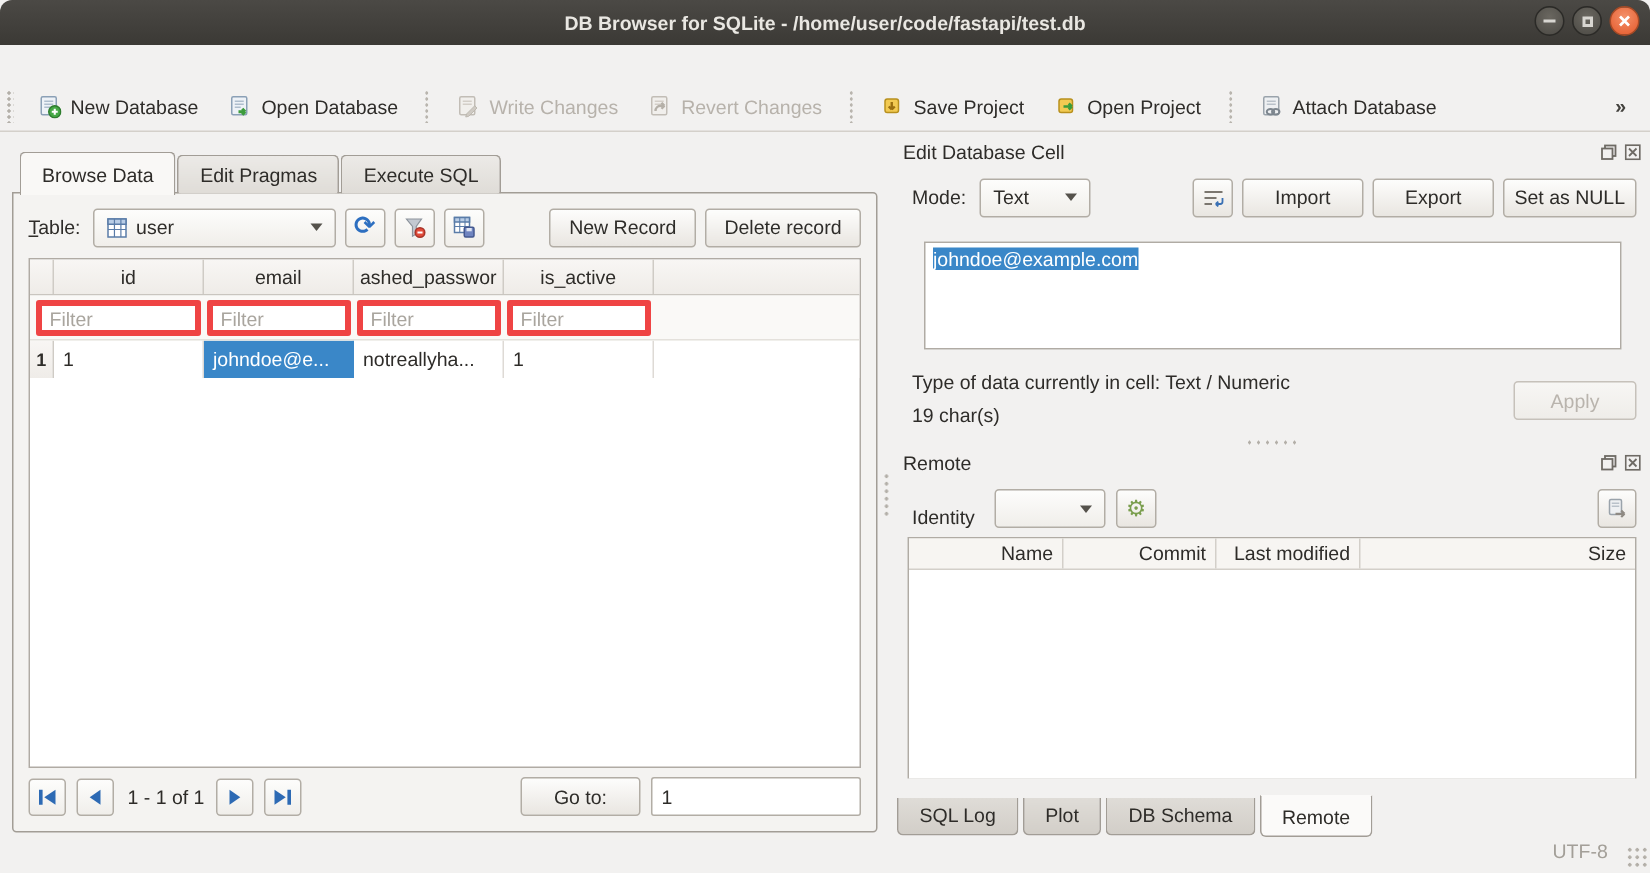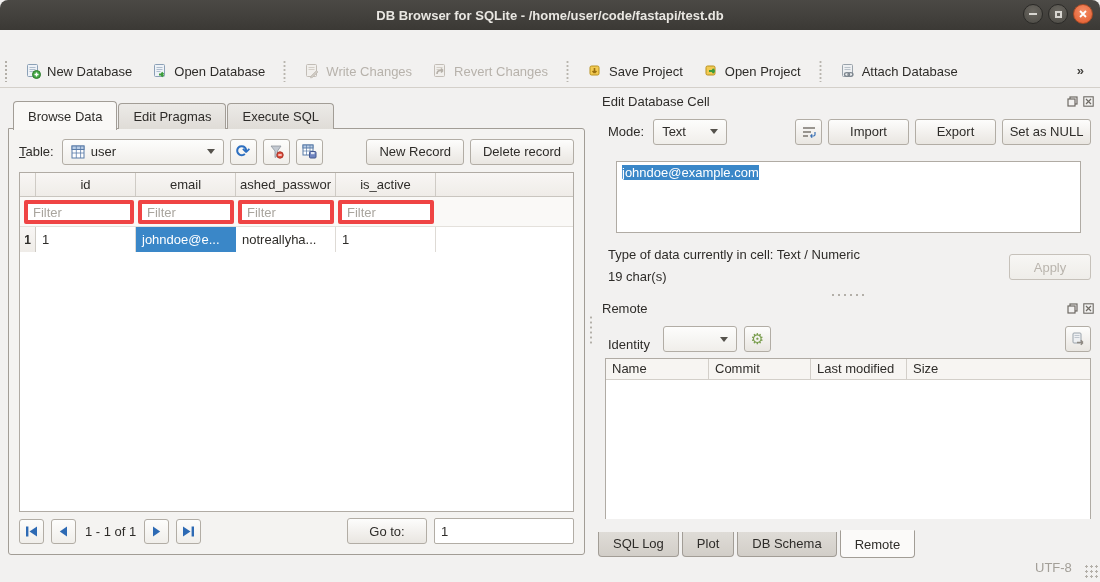--- a/index.html
+++ b/index.html
@@ -119,21 +119,21 @@
   .h-splitter { position:absolute; left:233px; top:201px; width:36px; height:4px;
     background-image:radial-gradient(circle, #b3afa8 1px, transparent 1.2px); background-size:6px 4px; }
 
   .remote-sec { position:absolute; left:0; top:211px; width:503px; }
   .identity-row { display:flex; align-items:flex-end; margin-top:7px; height:28px; padding-left:11px; padding-right:9px; }
   .identity-combo { width:74px; margin-left:13px; height:26px; }
   .gear-btn { margin-left:7px; width:27px; height:26px; }
   .upload-btn { margin-left:auto; width:26px; height:26px; }
   .remote-table { margin:6px 9px 0 8px; height:161px; border:1px solid #b0aba4; background:#fff; }
   .r-header { display:flex; height:21px; background:#f7f5f2; border-bottom:1px solid #d3cfc9; }
-  .r-h-cell { padding:2px 6px; border-right:1px solid #d3cfc9; font-size:13px; white-space:nowrap; overflow:hidden; }
+  .r-h-cell { padding:2px 6px; border-right:1px solid #d3cfc9; font-size:13px; white-space:nowrap; overflow:hidden;text-align:right; }
 
   .v-splitter { position:absolute; left:589px; top:315px; width:4px; height:30px;
     background-image:radial-gradient(circle, #b3afa8 1px, transparent 1.2px); background-size:4px 5px; }
 
   
   .bottom-tabs { position:absolute; left:598px; top:530px; display:flex; align-items:flex-start; }
   .btab { background:linear-gradient(#dfdcd7,#d2cec8); border:1px solid #a29d96; border-top:none;
     border-radius:0 0 4px 4px; padding:4px 14px; margin-right:3px; margin-top:2px; height:25px; }
   .btab.active { background:#fbfaf9; height:28px; margin-top:0; padding-top:6px; border-top:1px solid #fbfaf9; }
 

